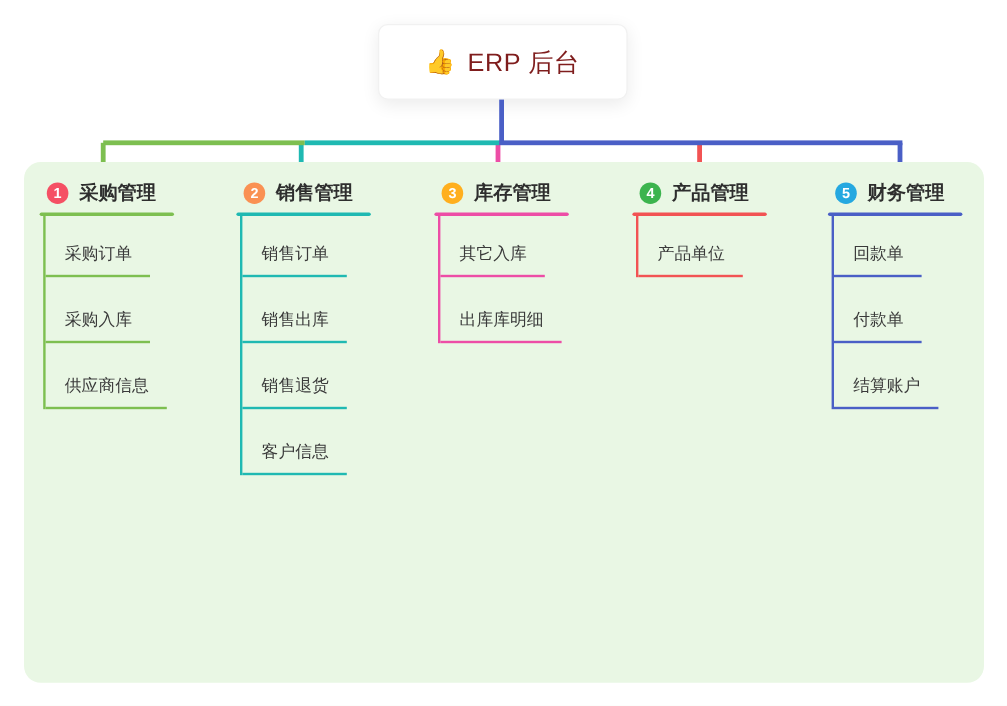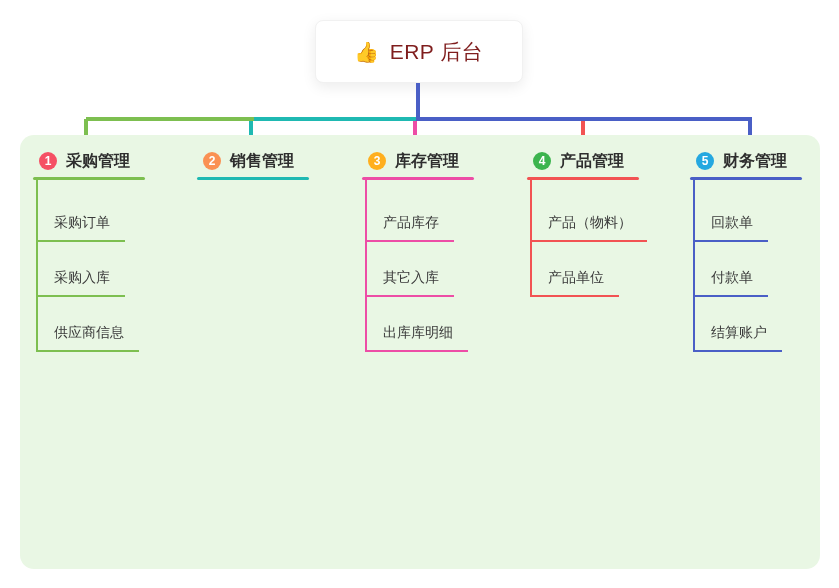--- a/index.html
+++ b/index.html
@@ -41,21 +41,21 @@
   .branch-header { display:flex; align-items:center; gap:9px; padding-left:6px;
                    height:26px; cursor:pointer; }
   .badge { width:18px; height:18px; border-radius:50%; background:var(--b);
            color:#fff; font-size:12px; font-weight:700; line-height:18px;
            text-align:center; flex:0 0 18px; }
   .branch-title { font-size:16px; font-weight:700; color:#2e2e2e; white-space:nowrap; }
   .branch-underline { width:112px; height:3px; background:var(--c);
                       margin-top:3px; border-radius:2px; }
   .branch-items { border-left:2px solid var(--c); margin-left:3px; width:max-content; }
   .item { height:55px; display:flex; align-items:flex-end; }
-  .item:first-child { height:62px; }
+  .item:first-child { height:51px; }
   .item-label { font-size:14px; color:#3a3a3a; padding:0 15px 8px 16px;
                 border-bottom:2px solid var(--c); white-space:nowrap; cursor:pointer; }
 </style>
 </head>
 <body>
 
 <div class="stage">
 
   <div class="root-card">
     <span class="root-icon">👍</span>
@@ -92,51 +92,59 @@
           </div>
       </div>
     </div>
 
     <div class="branch branch-2" style="--c: #1fb9b2; --b: #fa9153;">
       <div class="branch-header">
         <span class="badge">2</span>
         <span class="branch-title">销售管理</span>
       </div>
       <div class="branch-underline"></div>
+      <div class="branch-items">
+        <div class="item">
+            <span class="item-label">销售订单</span>
+          </div>
+        <div class="item">
+            <span class="item-label">销售出库</span>
+          </div>
+        <div class="item">
+            <span class="item-label">销售退货</span>
+          </div>
+        <div class="item">
+            <span class="item-label">客户信息</span>
+          </div>
+      </div>
     </div>
 
     <div class="branch branch-3" style="--c: #ed4da6; --b: #ffaf1e;">
       <div class="branch-header">
         <span class="badge">3</span>
         <span class="branch-title">库存管理</span>
       </div>
       <div class="branch-underline"></div>
       <div class="branch-items">
-        <div class="item">
-            <span class="item-label">产品库存</span>
-          </div>
         <div class="item">
             <span class="item-label">其它入库</span>
           </div>
         <div class="item">
             <span class="item-label">出库库明细</span>
           </div>
       </div>
     </div>
 
     <div class="branch branch-4" style="--c: #f25353; --b: #3cb44e;">
       <div class="branch-header">
         <span class="badge">4</span>
         <span class="branch-title">产品管理</span>
       </div>
       <div class="branch-underline"></div>
       <div class="branch-items">
-        <div class="item">
-            <span class="item-label">产品（物料）</span>
-          </div>
         <div class="item">
             <span class="item-label">产品单位</span>
           </div>
       </div>
     </div>
 
     <div class="branch branch-5" style="--c: #4a5fc6; --b: #25a8e0;">
       <div class="branch-header">
         <span class="badge">5</span>
         <span class="branch-title">财务管理</span>

